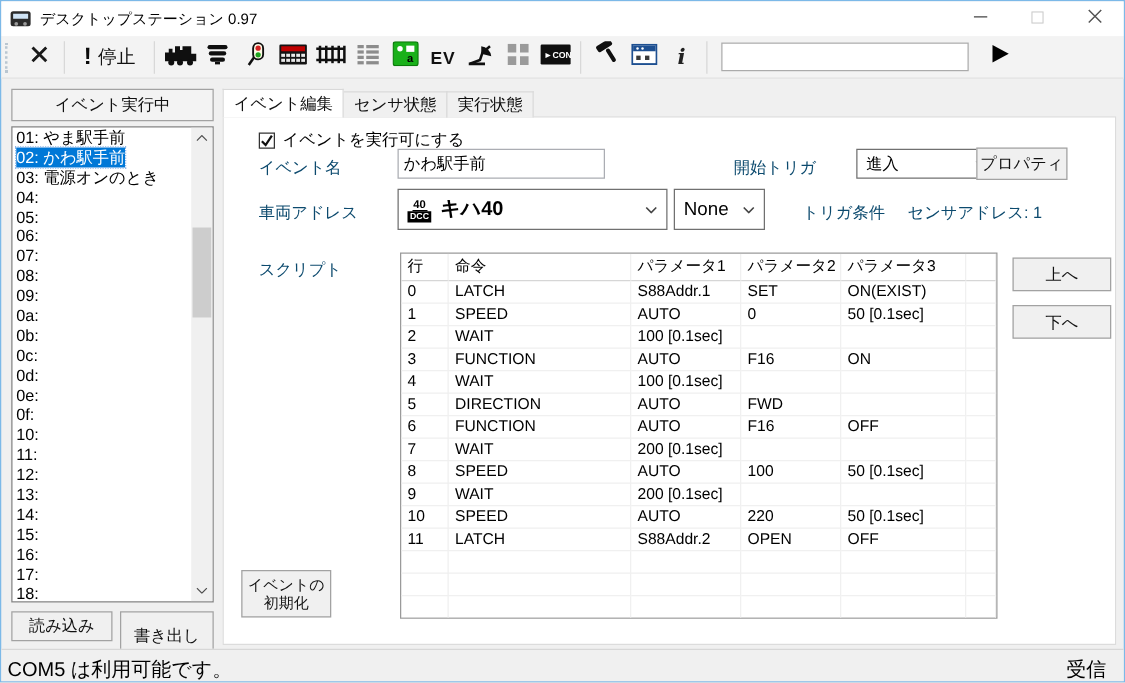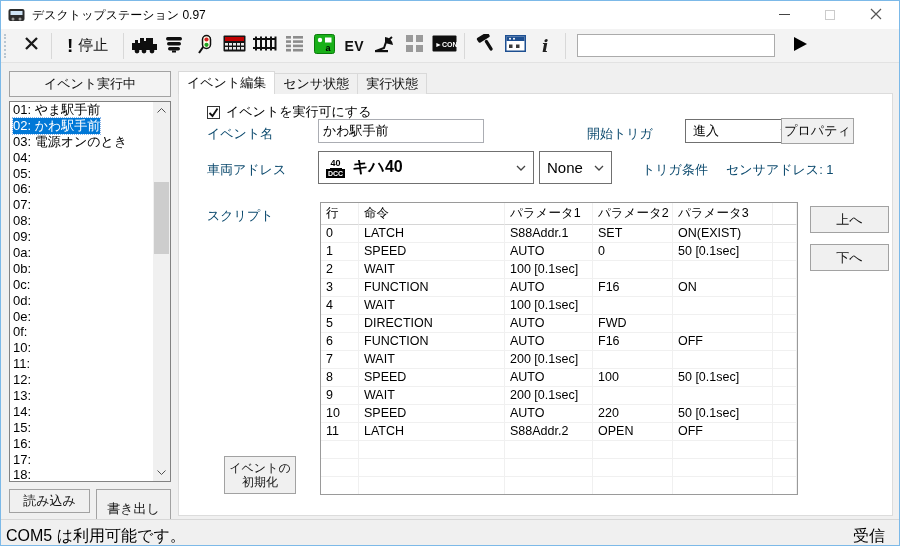--- a/index.html
+++ b/index.html
@@ -76,21 +76,21 @@
   .script-table { position:absolute; left:141px; top:108px; width:478px; height:293px;
                   background:#fff; border:1px solid #9a9a9a; overflow:hidden; }
   .trow { display:grid; grid-template-columns:38px 146px 88px 80px 100px 1fr; height:18px; }
   .trow.thead { height:22px; }
   .tcell { border-right:1px solid #f0f0f0; border-bottom:1px solid #f0f0f0; padding:0 5px;
            font-size:12.5px; line-height:17px; white-space:nowrap; overflow:hidden; color:#000; }
   .thead .tcell { border-bottom:1px solid #d6d6d6; line-height:21px; }
 
   .up-btn { left:631px; top:112px; width:79px; height:27px; }
   .down-btn { left:631px; top:150px; width:79px; height:27px; }
-  .init-btn { left:45px; top:362px; width:72px; height:38px; font-size:12px; flex-direction:column;
+  .init-btn { left:14px; top:362px; width:72px; height:38px; font-size:12px; flex-direction:column;
               line-height:14px; }
 
   
   .statusbar { position:absolute; left:0; right:0; bottom:0; height:26px; background:#f0f0f0;
                border-top:1px solid #d7d7d7; font-size:16px; color:#000; }
   .status-left { position:absolute; left:5px; top:6px; }
   .status-right { position:absolute; right:14px; top:6px; }
 </style>
 </head>
 <body>

